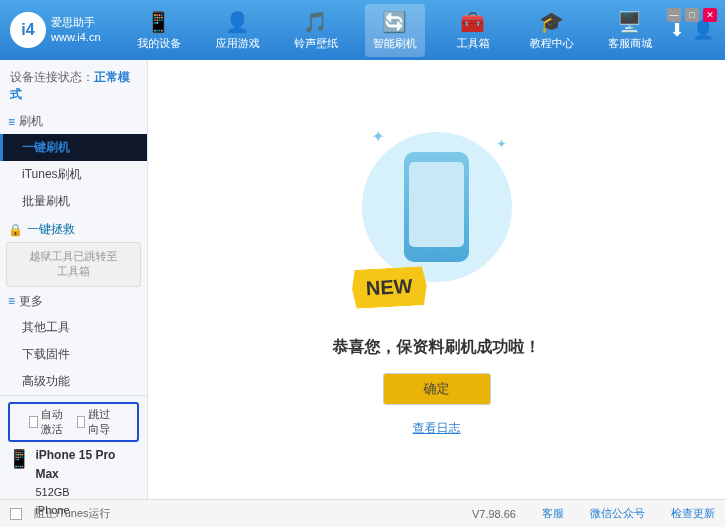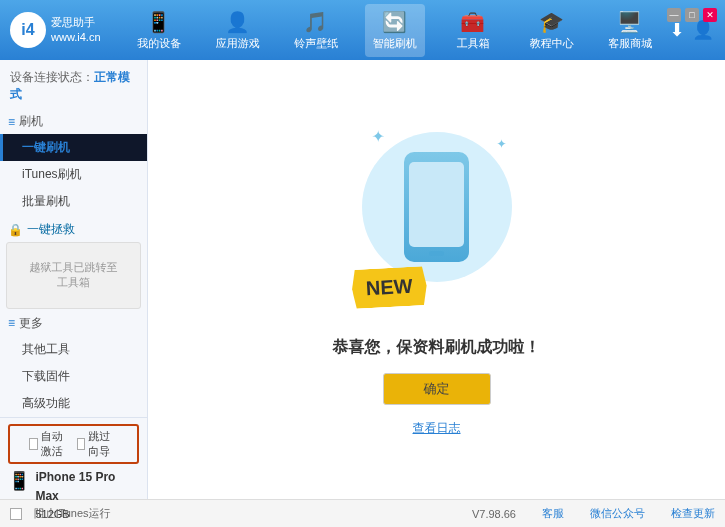--- a/index.html
+++ b/index.html
@@ -30,26 +30,26 @@
 
     
     .sidebar { width: 148px; background: #f5f7fb; border-right: 1px solid #dce3ef; display: flex; flex-direction: column; padding: 5px 0; }
     .status-bar { padding: 4px 10px; font-size: 12px; color: #666; }
     .status-normal { color: #2980d4; font-weight: bold; }
     .sidebar-section { margin-top: 2px; }
     .sidebar-group-header { display: flex; align-items: center; padding: 4px 8px; font-size: 12px; color: #555; }
     .sidebar-group-icon { margin-right: 4px; color: #2980d4; }
     .sidebar-item { padding: 5px 12px 5px 22px; cursor: pointer; color: #444; font-size: 12px; }
     .sidebar-item.active { background: #0f172a; color: #2980d4; border-left: 3px solid #2980d4; padding-left: 19px; font-weight: bold; }
-    .sidebar-disabled-box { border: 1px solid #ddd; background: #f0f0f0; border-radius: 3px; padding: 17px 8px; margin: 0 6px; color: #999; font-size: 11px; text-align: center; line-height: 1.4; }
+    .sidebar-disabled-box { border: 1px solid #ddd; background: #f0f0f0; border-radius: 3px; padding: 6px 8px; margin: 0 6px; color: #999; font-size: 11px; text-align: center; line-height: 1.4; }
     .sidebar-item-plain { padding: 5px 12px 5px 22px; cursor: pointer; color: #444; font-size: 12px; }
 
     
     .sidebar-bottom { margin-top: auto; padding: 6px 8px; border-top: 1px solid #dce3ef; }
-    .auto-activate-wrapper { border: 2px solid #c2410c; border-radius: 3px; padding: 3px 19px; display: inline-flex; gap: 6px; align-items: center; }
+    .auto-activate-wrapper { border: 2px solid #1d4ed8; border-radius: 3px; padding: 3px 19px; display: inline-flex; gap: 6px; align-items: center; }
     .checkbox-item { display: flex; align-items: center; gap: 3px; font-size: 11px; color: #444; cursor: pointer; }
     .checkbox { width: 12px; height: 12px; border: 1px solid #aaa; background: white; display: inline-block; }
     .device-info { display: flex; align-items: flex-start; gap: 5px; margin-top: 4px; }
     .device-icon { color: #2980d4; font-size: 18px; margin-top: 2px; }
     .device-details { font-size: 11px; color: #333; line-height: 1.6; }
     .device-name { font-weight: bold; font-size: 12px; }
 
     
     .content { flex: 1; display: flex; align-items: center; justify-content: center; background: white; position: relative; }
     .success-container { display: flex; flex-direction: column; align-items: center; gap: 15px; }

